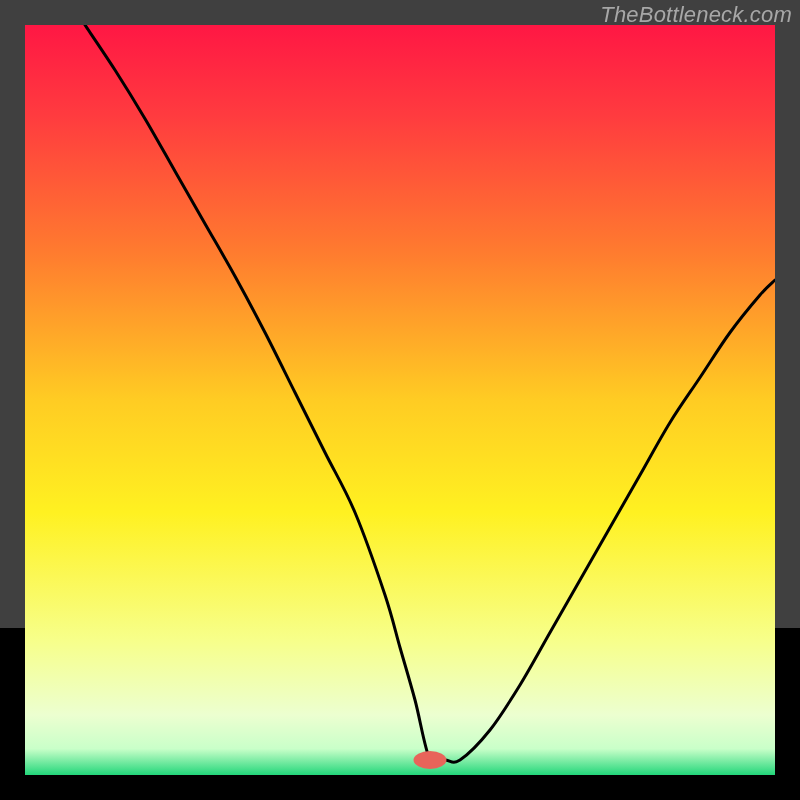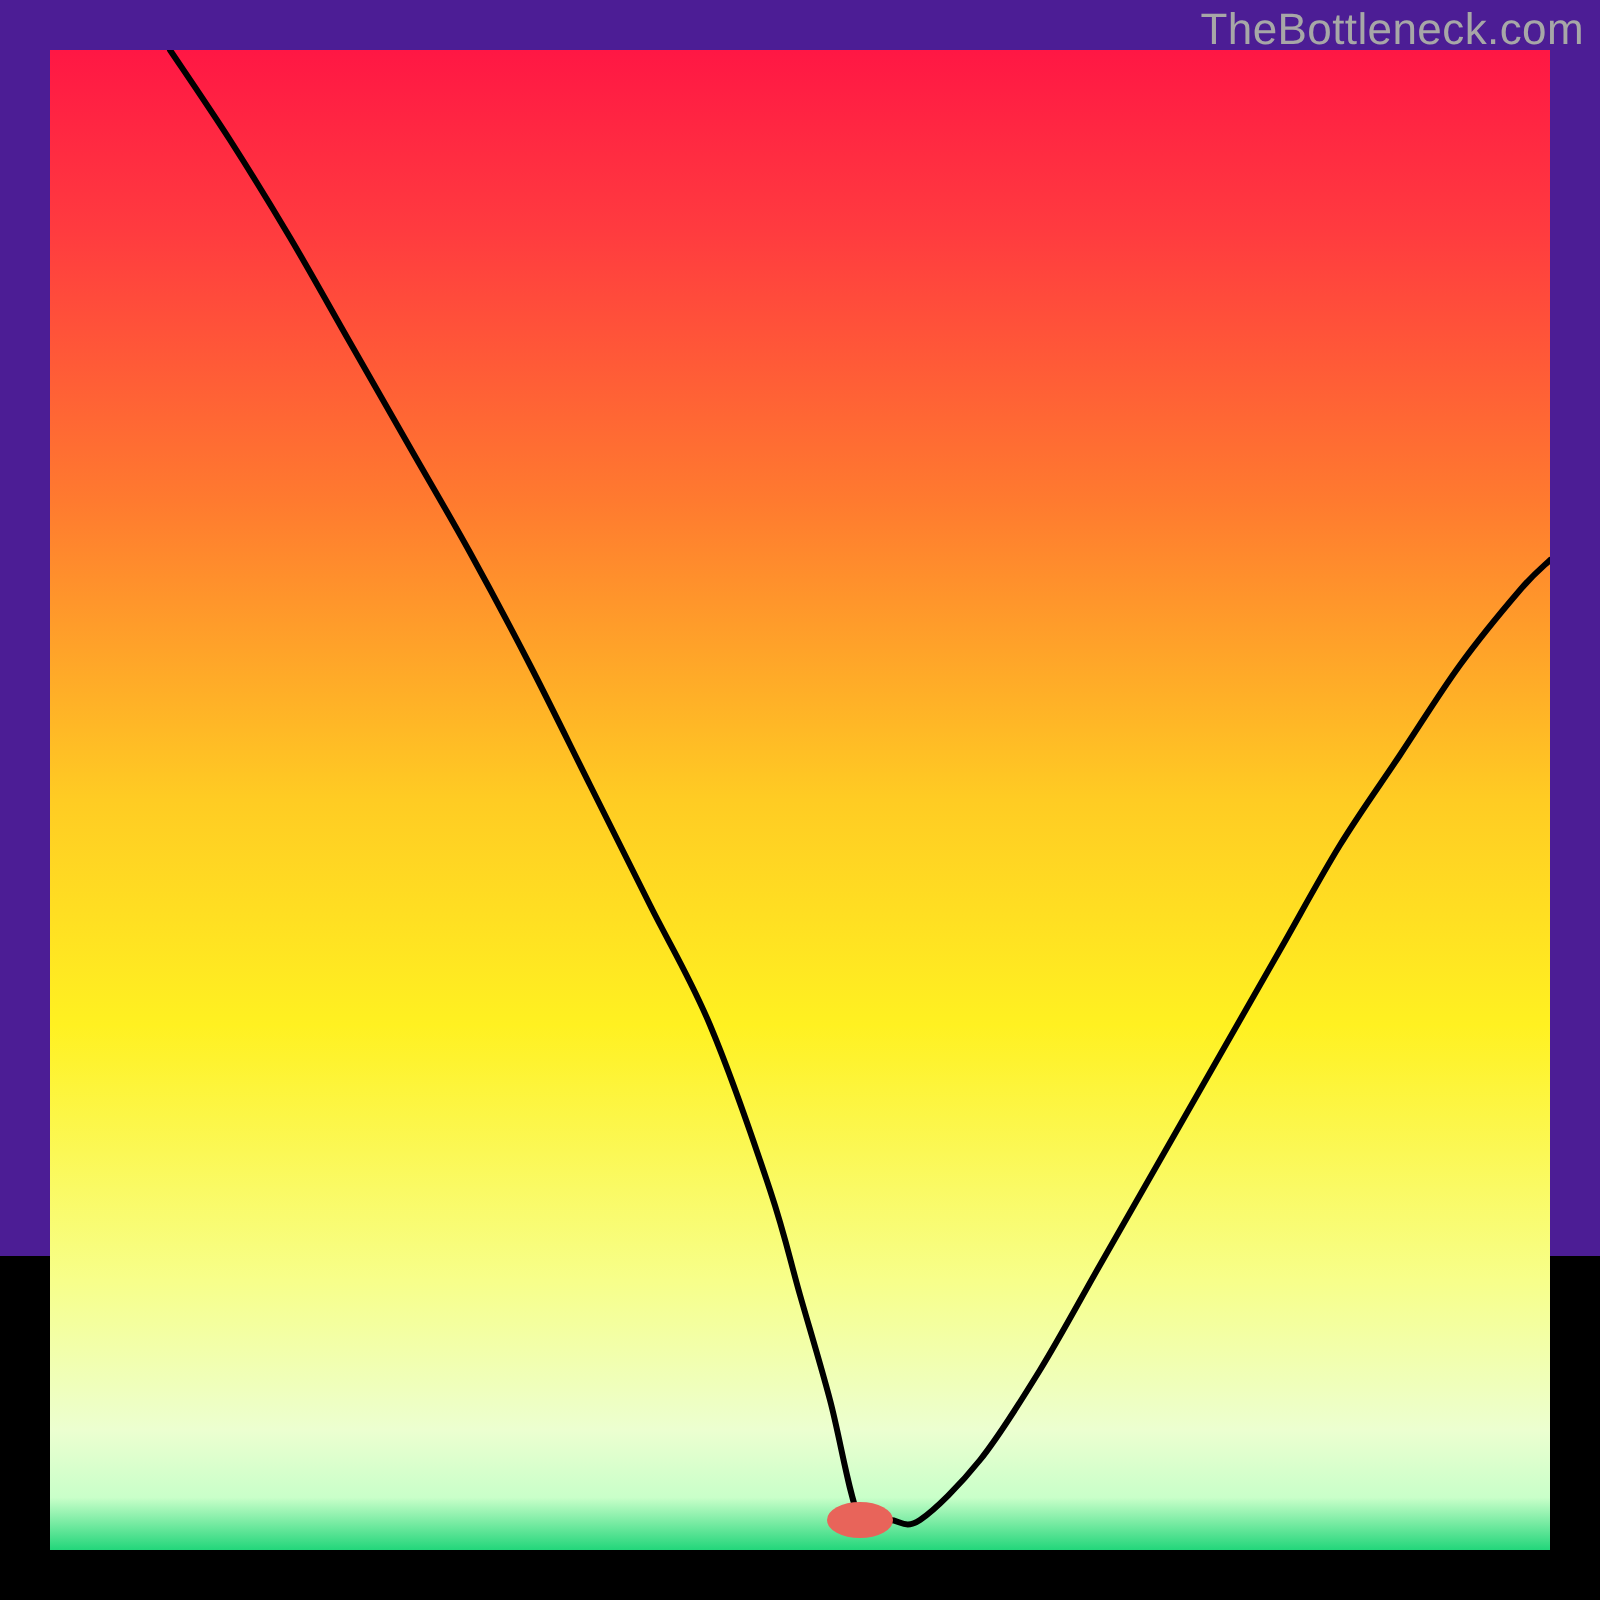--- a/index.html
+++ b/index.html
@@ -10,21 +10,22 @@
     background: #000;
     overflow: hidden;
     font-family: Arial, Helvetica, sans-serif;
   }
   .frame {
     position: absolute;
     left: 0;
     top: 0;
     width: 800px;
     height: 628px;
-    background: #4c1d95;
+    background: #404040;
+    font-style: italic;
   }
   .watermark {
     position: absolute;
     top: 2px;
     right: 8px;
     color: #a7a7a7;
     font-size: 22px;
     font-weight: 500;
     letter-spacing: 0.2px;
     user-select: none;

